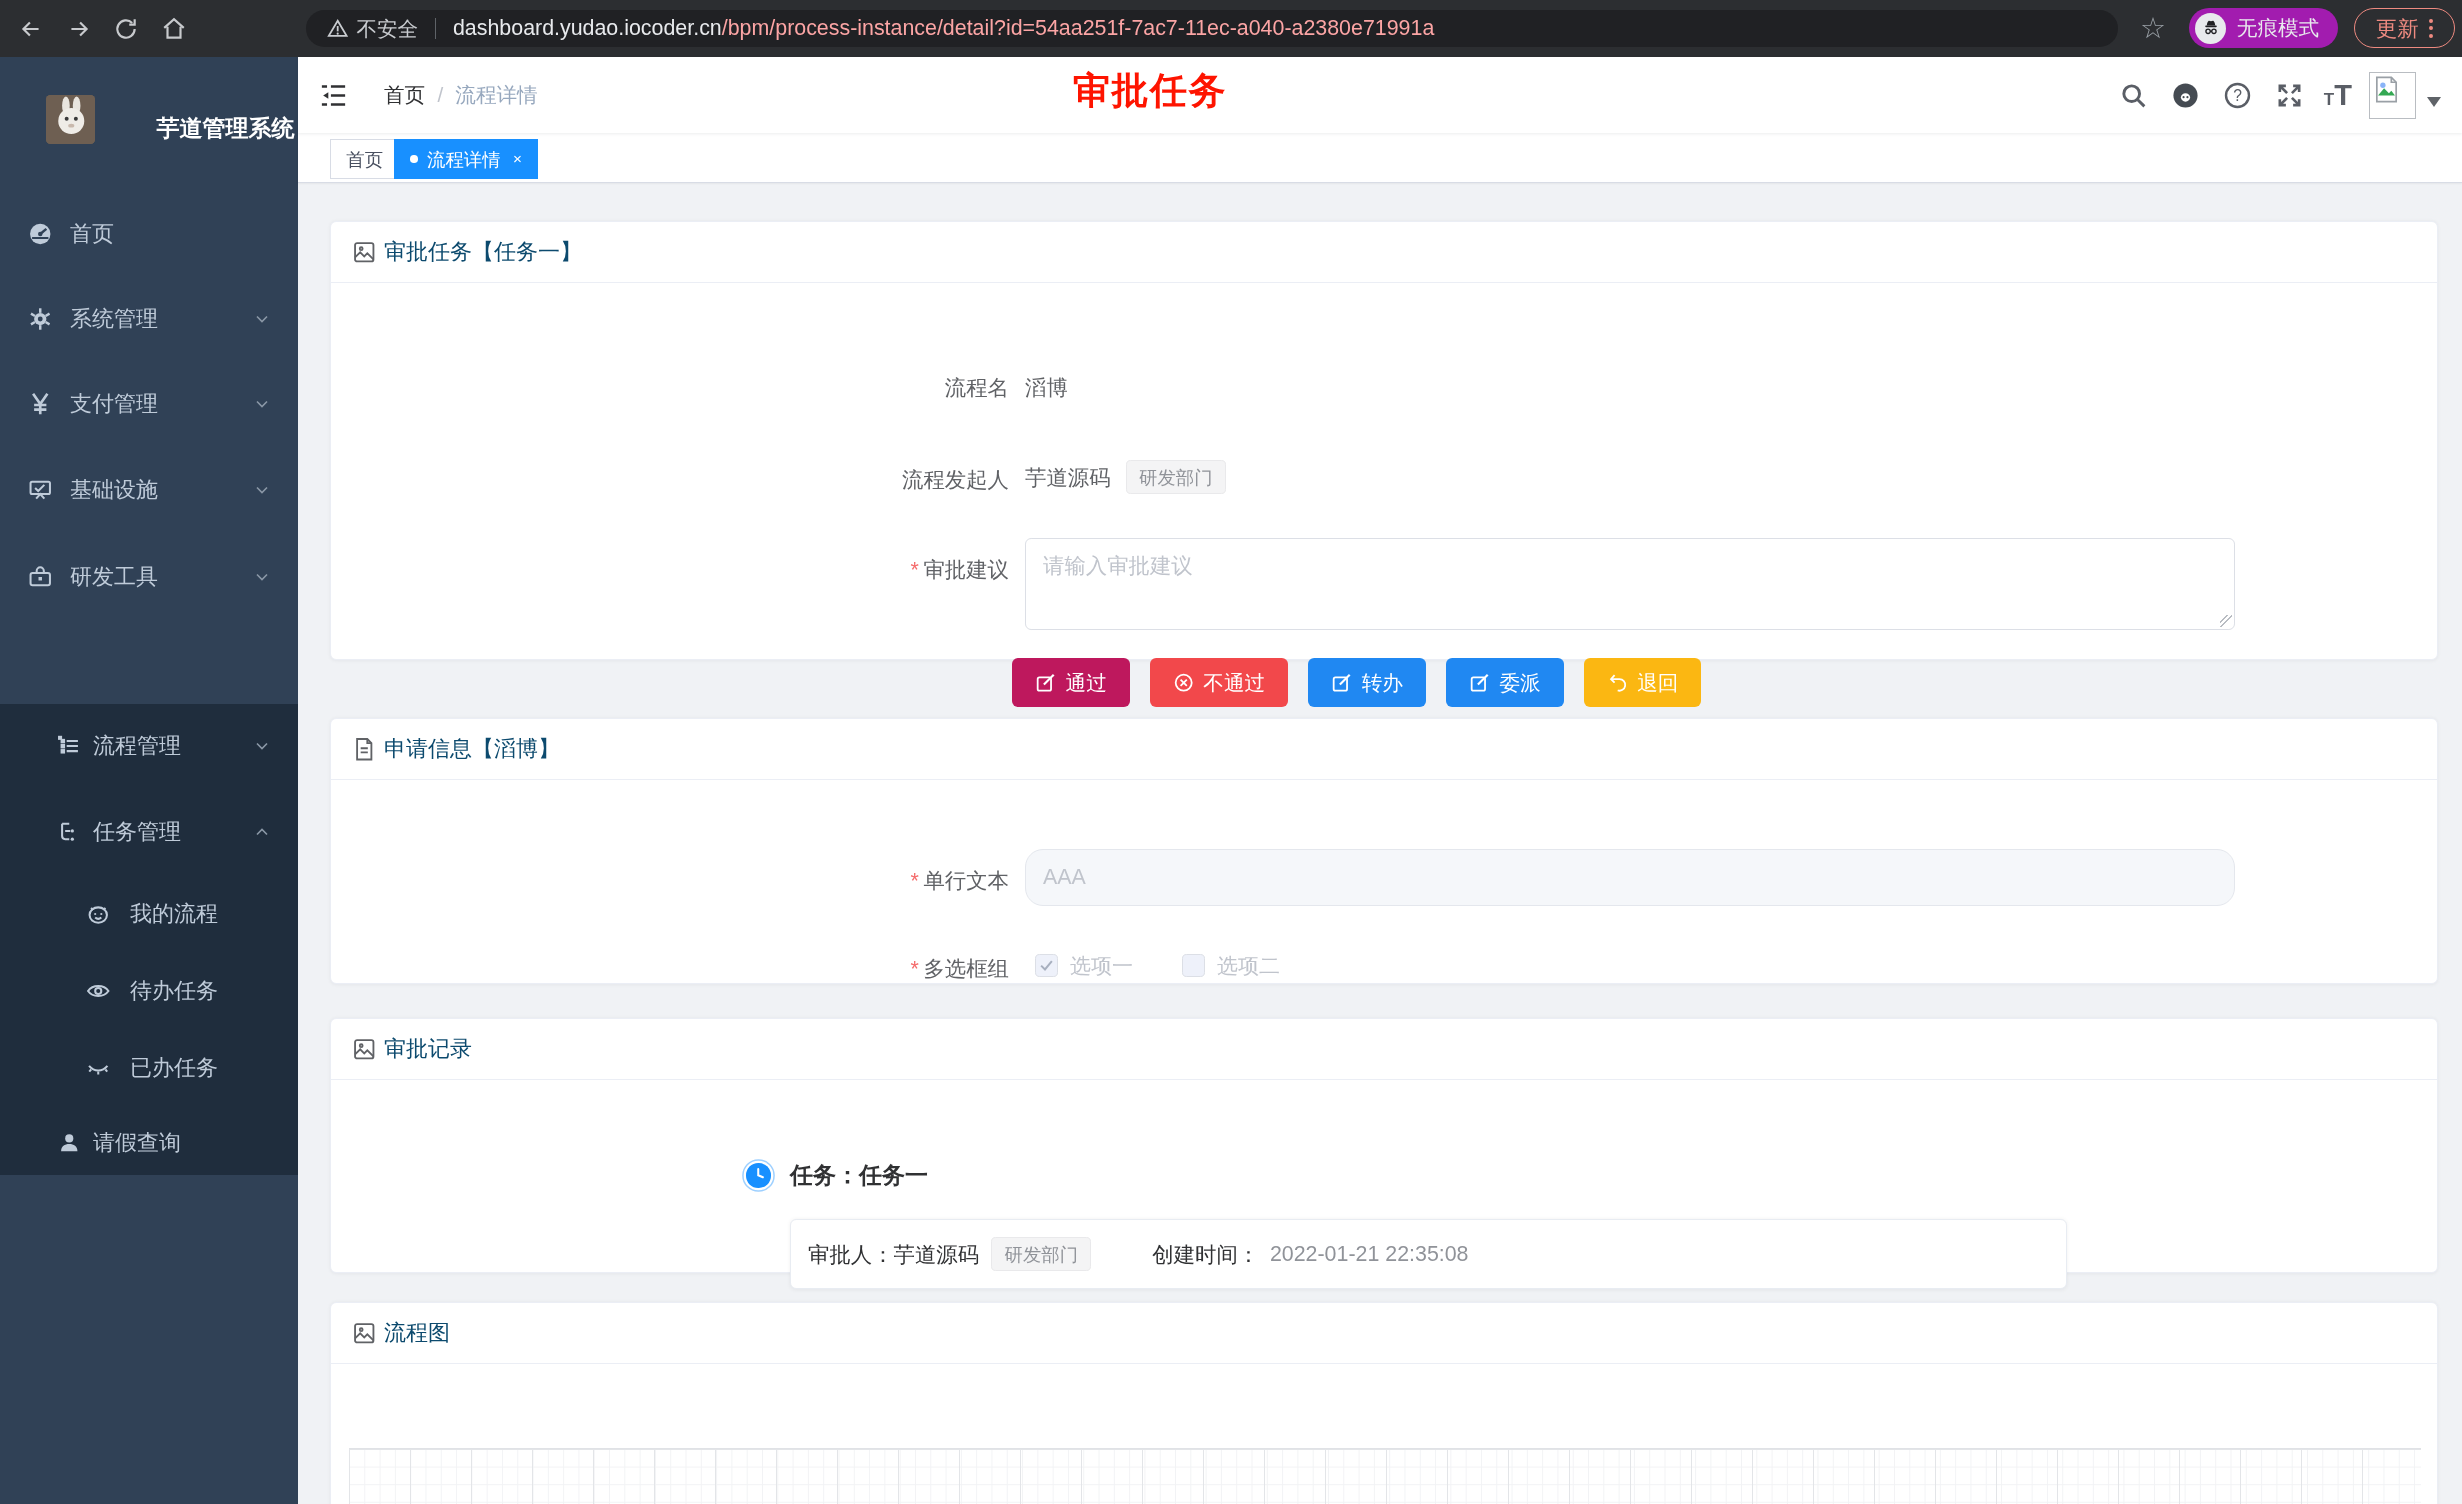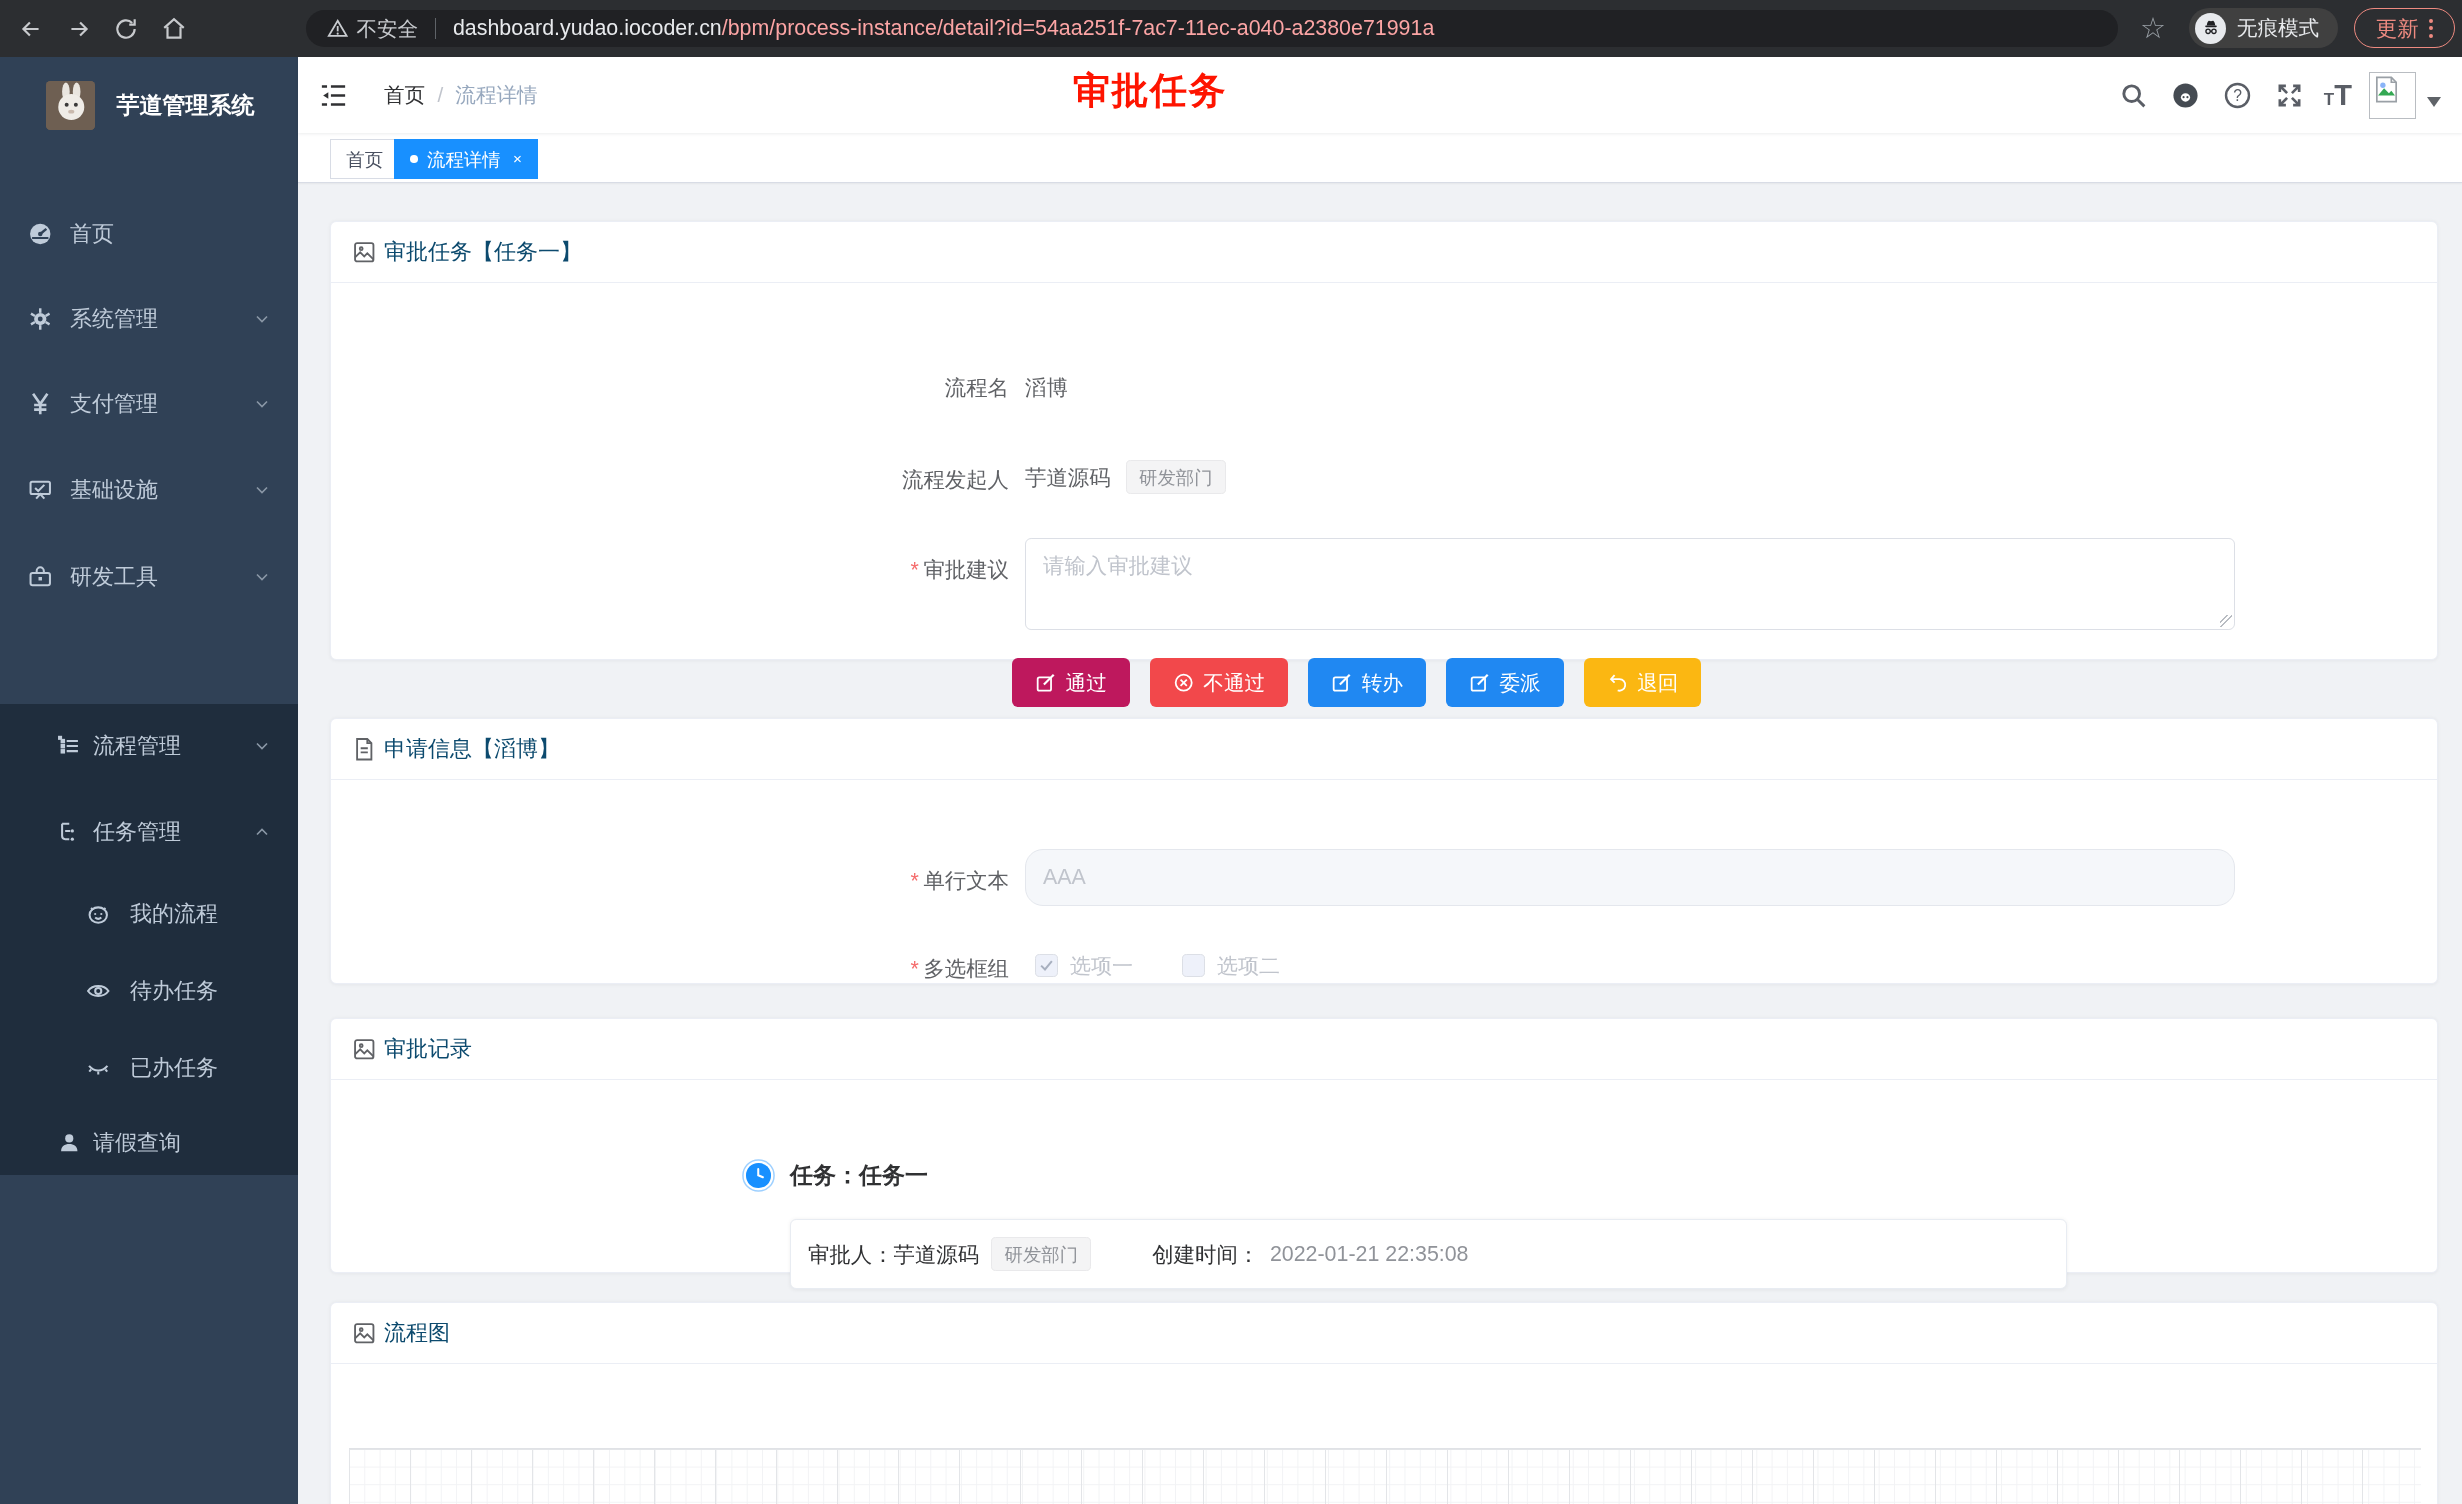--- a/index.html
+++ b/index.html
@@ -12,31 +12,31 @@
   .nav-ic { width:34px; height:34px; margin-left:13.8px; display:flex; align-items:center; justify-content:center; }
   .nav-ic svg { width:26px; height:26px; stroke:#c8cacd; stroke-width:2; fill:none; }
   .addr-pill { position:absolute; left:306px; top:10px; width:1812px; height:37px; background:#202124; border-radius:18.4px; display:flex; align-items:center; padding:0 21.4px; }
   .addr-pill .warn { display:flex; align-items:center; gap:7.6px; color:#c9ccd0; font-size:20.6px; }
   .addr-pill .warn svg { width:21.4px; height:21.4px; }
   .addr-divider { width:0.8px; height:21.4px; background:#5f6368; margin:0 17px; }
   .url { font-size:21.4px; white-space:nowrap; }
   .url .host { color:#e8eaed; }
   .url .path { color:#fca5a5; }
   .star { position:absolute; left:2140px; top:10.7px; font-size:29px; color:#9aa0a6; line-height:34px; }
-  .incog { position:absolute; left:2189px; top:8.4px; height:40px; border-radius:20px; background:#404040; display:flex; align-items:center; padding:0 18.4px 0 6.1px; gap:10.7px; }
+  .incog { position:absolute; left:2189px; top:8.4px; height:40px; border-radius:20px; background:#a21caf; display:flex; align-items:center; padding:0 18.4px 0 6.1px; gap:10.7px; }
   .incog .badge { width:31px; height:31px; border-radius:50%; background:#e8eaed; display:flex; align-items:center; justify-content:center; }
   .incog .badge svg { width:20px; height:20px; fill:#202124; }
   .incog .lbl { color:#e8eaed; font-size:20.6px; }
   .update { position:absolute; left:2354px; top:8.4px; width:101px; height:40px; border:1.5px solid #ee8a80; border-radius:20px; display:flex; align-items:center; justify-content:center; gap:10.7px; color:#ee8a80; font-size:21.4px; }
   .update .dots { display:flex; flex-direction:column; gap:3.8px; }
   .update .dots i { width:3.8px; height:3.8px; border-radius:50%; background:#ee8a80; }
 
   
   .sidebar { position:absolute; left:0; top:57px; width:298px; height:1448px; background:#304156; }
-  .logo-row { position:absolute; left:0; top:10.7px; width:298px; height:76px; display:flex; align-items:center; }
+  .logo-row { position:absolute; left:0; top:10.7px; width:298px; height:76px; display:flex; align-items:flex-end;gap:40px; }
   .logo-img { width:49px; height:49px; margin-left:46px; border-radius:4.6px; background:#6e5f52; position:relative; overflow:hidden; }
   .logo-img svg { width:49px; height:49px; }
   .logo-title { margin-left:21.4px; color:#fff; font-size:23px; font-weight:bold; }
   .menu-item { position:absolute; left:0; width:298px; height:76px; color:#bfcbd9; font-size:22px; cursor:pointer; }
   .menu-item .mi-icon { position:absolute; left:27.5px; top:50%; transform:translateY(-50%); width:24.5px; height:24.5px; }
   .menu-item .mi-icon svg { width:24.5px; height:24.5px; }
   .menu-item .mi-label { position:absolute; left:70px; top:50%; transform:translateY(-50%); }
   .menu-item .chev { position:absolute; left:252px; top:50%; transform:translateY(-50%); width:20px; height:20px; }
   .menu-item .chev svg { width:20px; height:20px; stroke:#8a97a6; stroke-width:2; fill:none; }
   .menu-item.active-parent { background:#38485c; color:#f4f7fa; }

